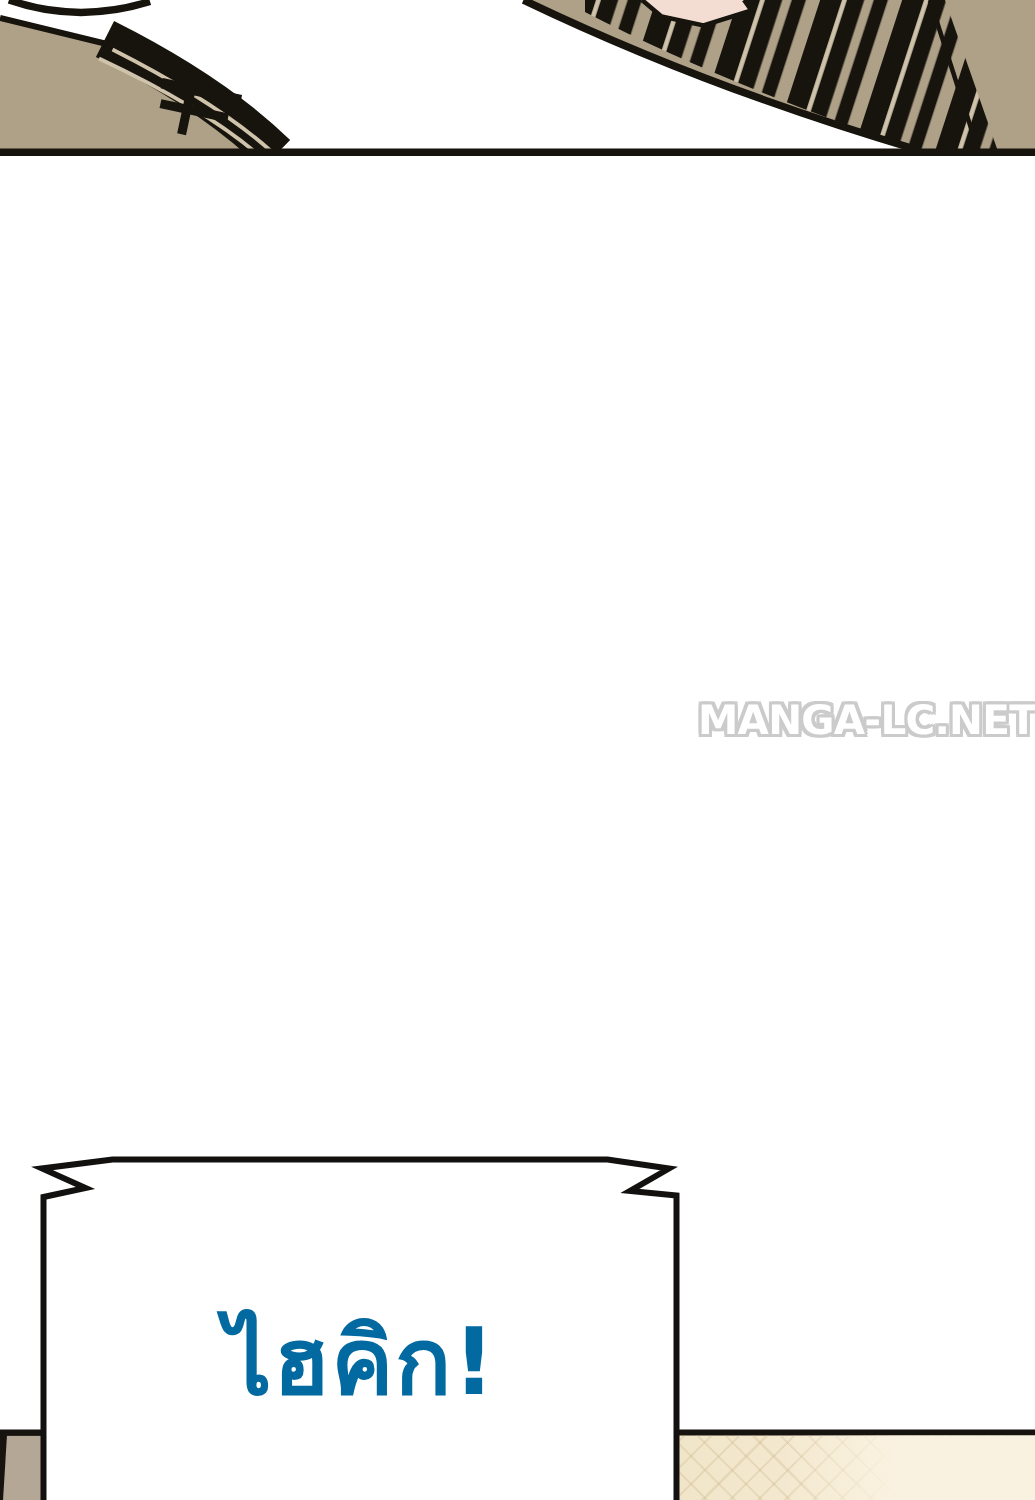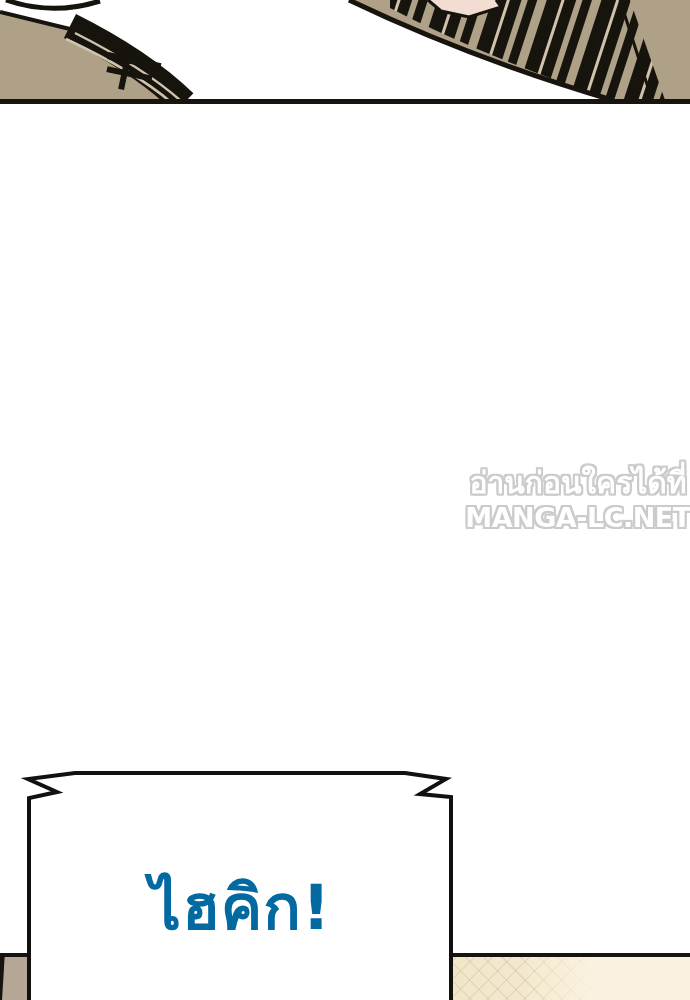--- a/index.html
+++ b/index.html
@@ -102,21 +102,20 @@
 
     <path d="M6,0 Q52,16 100,1" fill="none" stroke-width="5" stroke="#17130d"></path>
 
     <path d="M428,0 L496,0 L501,7 L469,17 L441,11 Z" stroke-width="3" fill="#f3ddd2"></path>
     <path d="M428,0 L441,11 L469,17 L501,7 L496,0" fill="none" stroke-width="3" stroke="#17130d"></path>
 
     <rect x="0" y="99" width="690" height="5" fill="#17130d"></rect>
   </svg>
 
   <div class="watermark">
-    <div class="wm-line1">อ่านก่อนใครได้ที่</div>
     <div class="wm-line2">MANGA-LC.NET</div>
   </div>
 
   <div class="strip-left">
     <div class="bl-tan"></div>
   </div>
   <div class="strip-right">
     <div class="br-cream"></div>
   </div>
 

